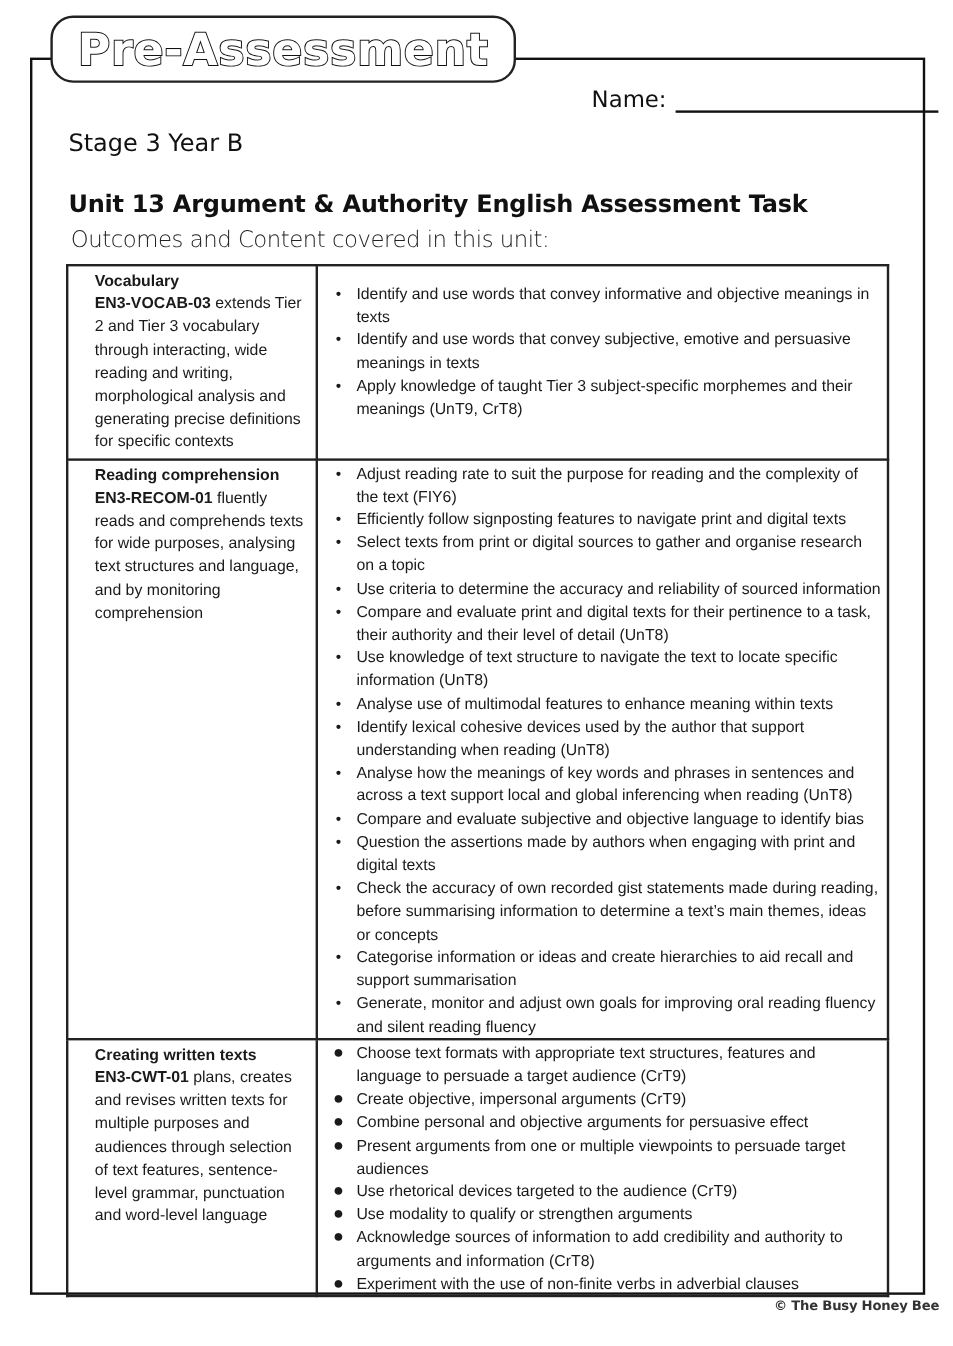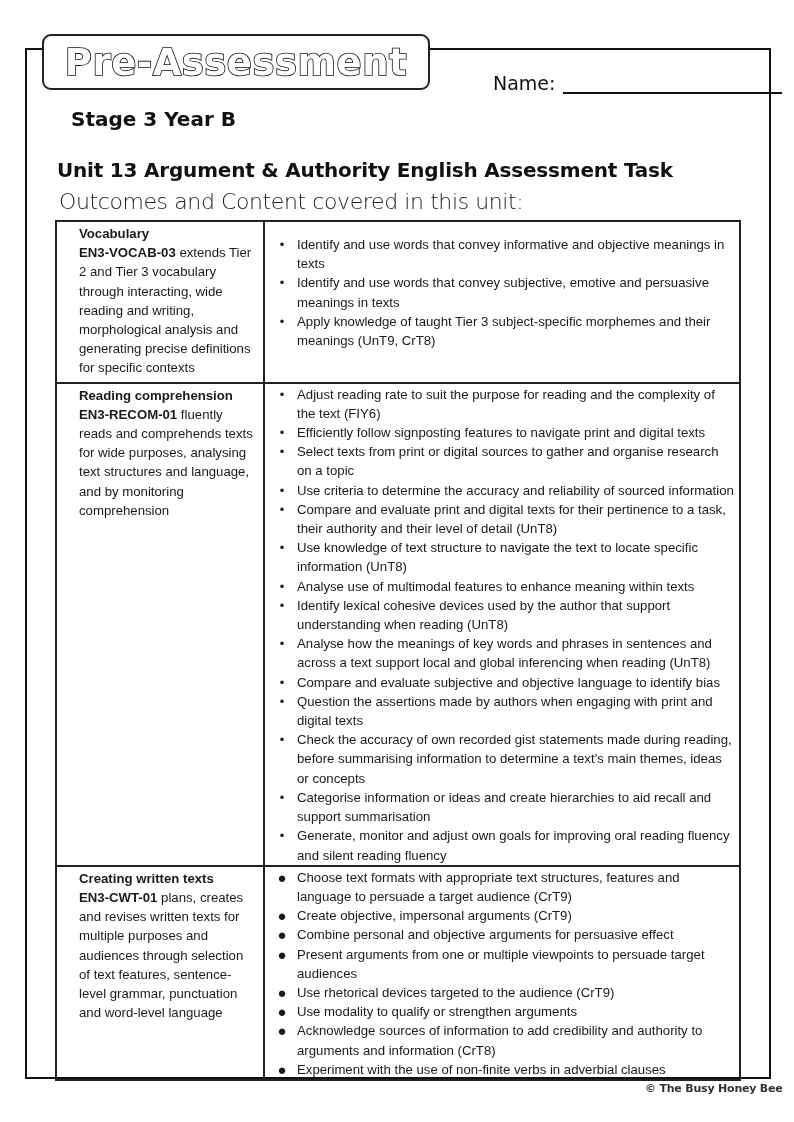--- a/index.html
+++ b/index.html
@@ -4,52 +4,52 @@
   <style>
     * { box-sizing: border-box; margin: 0; padding: 0; }
     html, body { width: 794px; height: 1122px; background: #ffffff; overflow: hidden; }
     body { position: relative; font-family: "Liberation Sans", sans-serif; color: #111; }
 
     .frame {
       position: absolute; left: 25px; top: 48px; width: 746px; height: 1031px;
       border: 2px solid #111;
     }
     .title-box {
-      position: absolute; left: 42px; top: 34px; width: 388px; height: 56px;
-      border: 2px solid #222; border-radius: 9px; background: #fff;
+      position: absolute; left: 42px; top: 13px; width: 388px; height: 56px;
+      border: 2px solid #222; border-radius: 19px; background: #fff;
       display: flex; align-items: center; justify-content: center;
     }
     .title-text {
       font-family: "DejaVu Sans", sans-serif; font-weight: bold; font-size: 37px;
       letter-spacing: 0.5px;
       color: #fff;
       -webkit-text-stroke: 1.6px #111;
       paint-order: stroke fill;
     }
     .name-row {
       position: absolute; left: 453px; top: 72px; display: flex; align-items: flex-end;
     }
     .name-label { font-family: "DejaVu Sans", sans-serif; font-size: 19px; color: #111; margin-left: 40px; }
     .name-line {
       width: 219px; height: 20px; border-bottom: 2px solid #111; margin-left: 8px;
       background: transparent; border-top: none; border-left: none; border-right: none;
       outline: none;
     }
     .stage {
-      position: absolute; left: 71px; top: 107px;
-      font-family: "DejaVu Sans", sans-serif; font-weight: bold; font-size: 20px; color: #111;
+      position: absolute; left: 57px; top: 107px;
+      font-family: "DejaVu Sans", sans-serif; font-weight: normal; font-size: 20px; color: #111;
     }
     .unit {
       position: absolute; left: 57px; top: 158px;
       font-family: "DejaVu Sans", sans-serif; font-weight: bold; font-size: 20px; color: #111;
       letter-spacing: -0.2px;
     }
     .outcomes {
       position: absolute; left: 59px; top: 189px;
-      font-family: "DejaVu Sans", sans-serif; font-size: 22px; color: #222; letter-spacing: -0.4px;
+      font-family: "DejaVu Sans", sans-serif; font-size: 19px; color: #222; letter-spacing: -0.4px;
       font-weight: 300;
     }
 
     table.outcomes-table {
       position: absolute; left: 55px; top: 220px; width: 686px;
       border-collapse: collapse; table-layout: fixed;
     }
     .outcomes-table td {
       border: 2px solid #222; vertical-align: top;
       font-family: "Liberation Sans", sans-serif; font-size: 13.2px; line-height: 19.2px; color: #1a1a1a;

